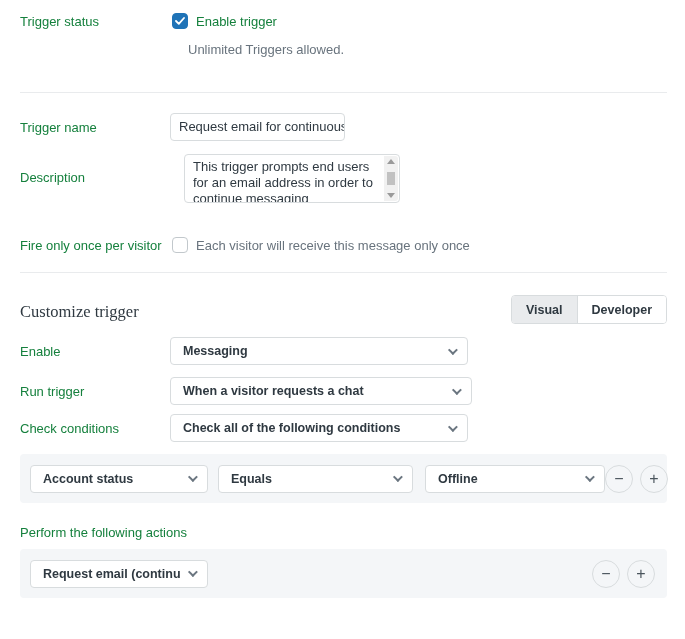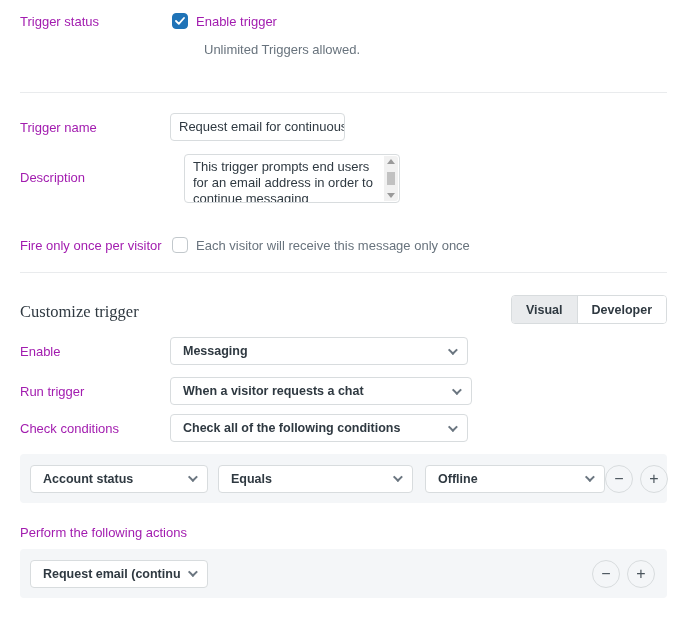--- a/index.html
+++ b/index.html
@@ -4,21 +4,21 @@
 <style>
   * { margin:0; padding:0; box-sizing:border-box; }
   html,body { background:#ffffff; }
   body {
     width:685px; height:639px;
     font-family:"Liberation Sans", sans-serif;
     font-size:13px; color:#2f3941;
     position:relative; overflow:hidden;
   }
   .abs { position:absolute; }
-  .label { color:#a21caf; font-size:13px; white-space:nowrap; }
+  .label { color:#15803d; font-size:13px; white-space:nowrap; }
   .muted { color:#68737d; }
   .divider { position:absolute; left:20px; width:647px; height:1px; background:#e9ebed; }
 
   
   .checkbox {
     width:16px; height:16px; border-radius:4px;
     border:1px solid #c2c8cc; background:#fff;
     display:flex; align-items:center; justify-content:center;
   }
   .checkbox.checked { background:#1f73b7; border-color:#1f73b7; }
@@ -91,21 +91,21 @@
 
 <div class="abs checkbox checked" style="left:172px; top:13px;">
   <span>
     <svg width="10" height="8" viewBox="0 0 10 8">
         <polyline points="1,4 3.8,6.8 9,1" fill="none" stroke="#ffffff" stroke-width="1.8" stroke-linecap="round" stroke-linejoin="round"></polyline>
       </svg>
   </span>
 </div>
 <div class="abs label" style="left:196px; top:14px;">Enable trigger</div>
 
-<div class="abs muted" style="left:204px; top:42px;">Unlimited Triggers allowed.</div>
+<div class="abs muted" style="left:188px; top:42px;">Unlimited Triggers allowed.</div>
 
 <div class="divider" style="top:92px;"></div>
 
 <div class="abs label" style="left:20px; top:120px;">Trigger name</div>
 <div class="abs textbox" style="left:170px; top:113px; width:175px; height:28px;">
   <div class="input-inner">Request email for continuous cc</div>
 </div>
 
 <div class="abs label" style="left:20px; top:170px;">Description</div>
 <div class="abs textbox" style="left:184px; top:154px; width:216px; height:49px; position:absolute;">

